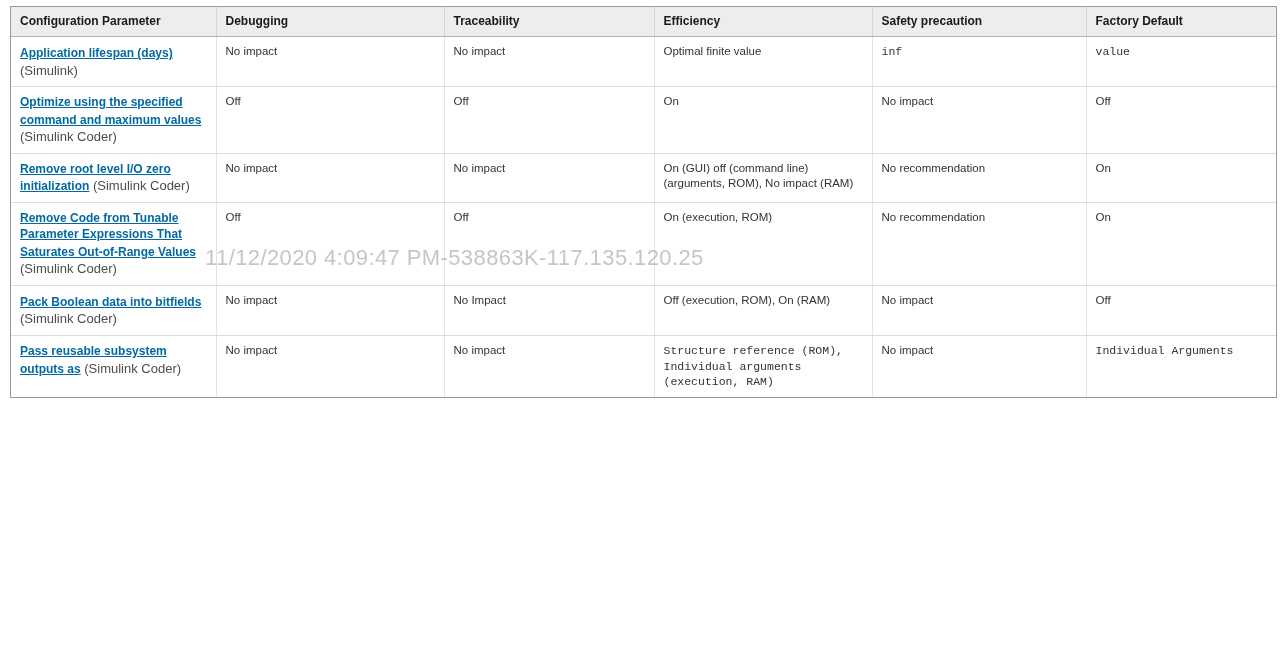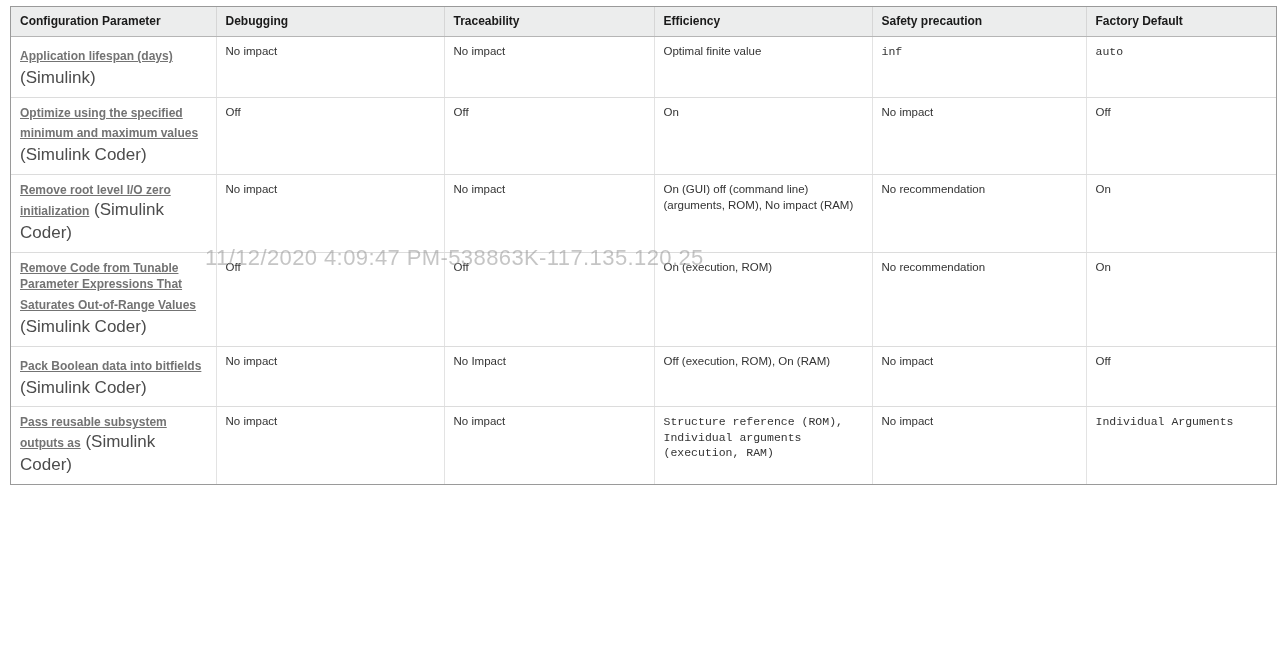--- a/index.html
+++ b/index.html
@@ -55,28 +55,28 @@
     vertical-align: top;
     padding: 7px 8px 7px 9px;
     line-height: 1.35;
     font-size: 11.5px;
     color: #333333;
   }
   table.cfg tbody td:last-child { border-right: none; }
   table.cfg tbody tr:last-child td { border-bottom: none; }
 
   .param-link {
-    color: #737373;
+    color: #0369a1;
     font-weight: bold;
     font-size: 12px;
   }
   .param-suffix {
     color: #4c4c4c;
     font-weight: normal;
-    font-size: 17px;
+    font-size: 13px;
   }
   .mono {
     font-family: "Liberation Mono", "DejaVu Sans Mono", monospace;
     font-size: 11px;
     color: #333;
   }
   .watermark {
     position: absolute;
     left: 194px;
     top: 238px;
@@ -123,26 +123,26 @@
       <tbody>
 
         <tr>
           <td>
             <a class="param-link" href="#">Application lifespan (days)</a><span class="param-suffix"> (Simulink)</span>
           </td>
           <td>No impact</td>
           <td>No impact</td>
           <td>Optimal finite value</td>
           <td class="mono">inf</td>
-          <td class="mono">auto</td>
+          <td class="mono">value</td>
         </tr>
 
         <tr>
           <td>
-            <a class="param-link" href="#">Optimize using the specified minimum and maximum values</a><span class="param-suffix"> (Simulink Coder)</span>
+            <a class="param-link" href="#">Optimize using the specified command and maximum values</a><span class="param-suffix"> (Simulink Coder)</span>
           </td>
           <td>Off</td>
           <td>Off</td>
           <td>On</td>
           <td>No impact</td>
           <td>Off</td>
         </tr>
 
         <tr>
           <td>

